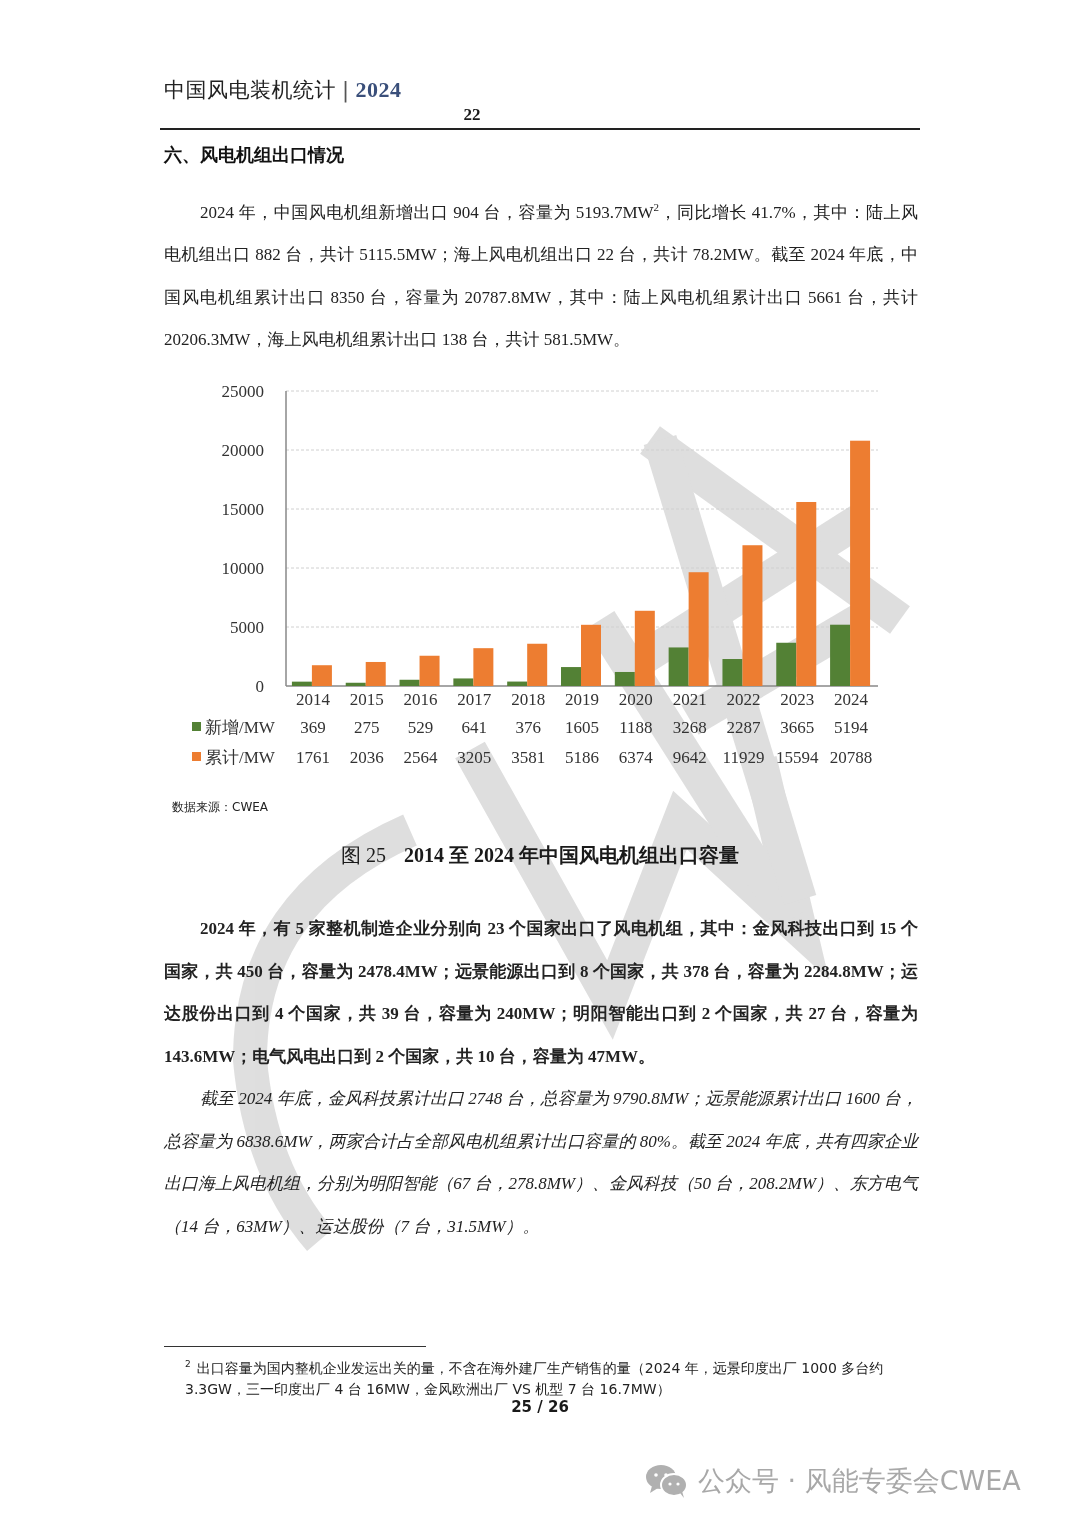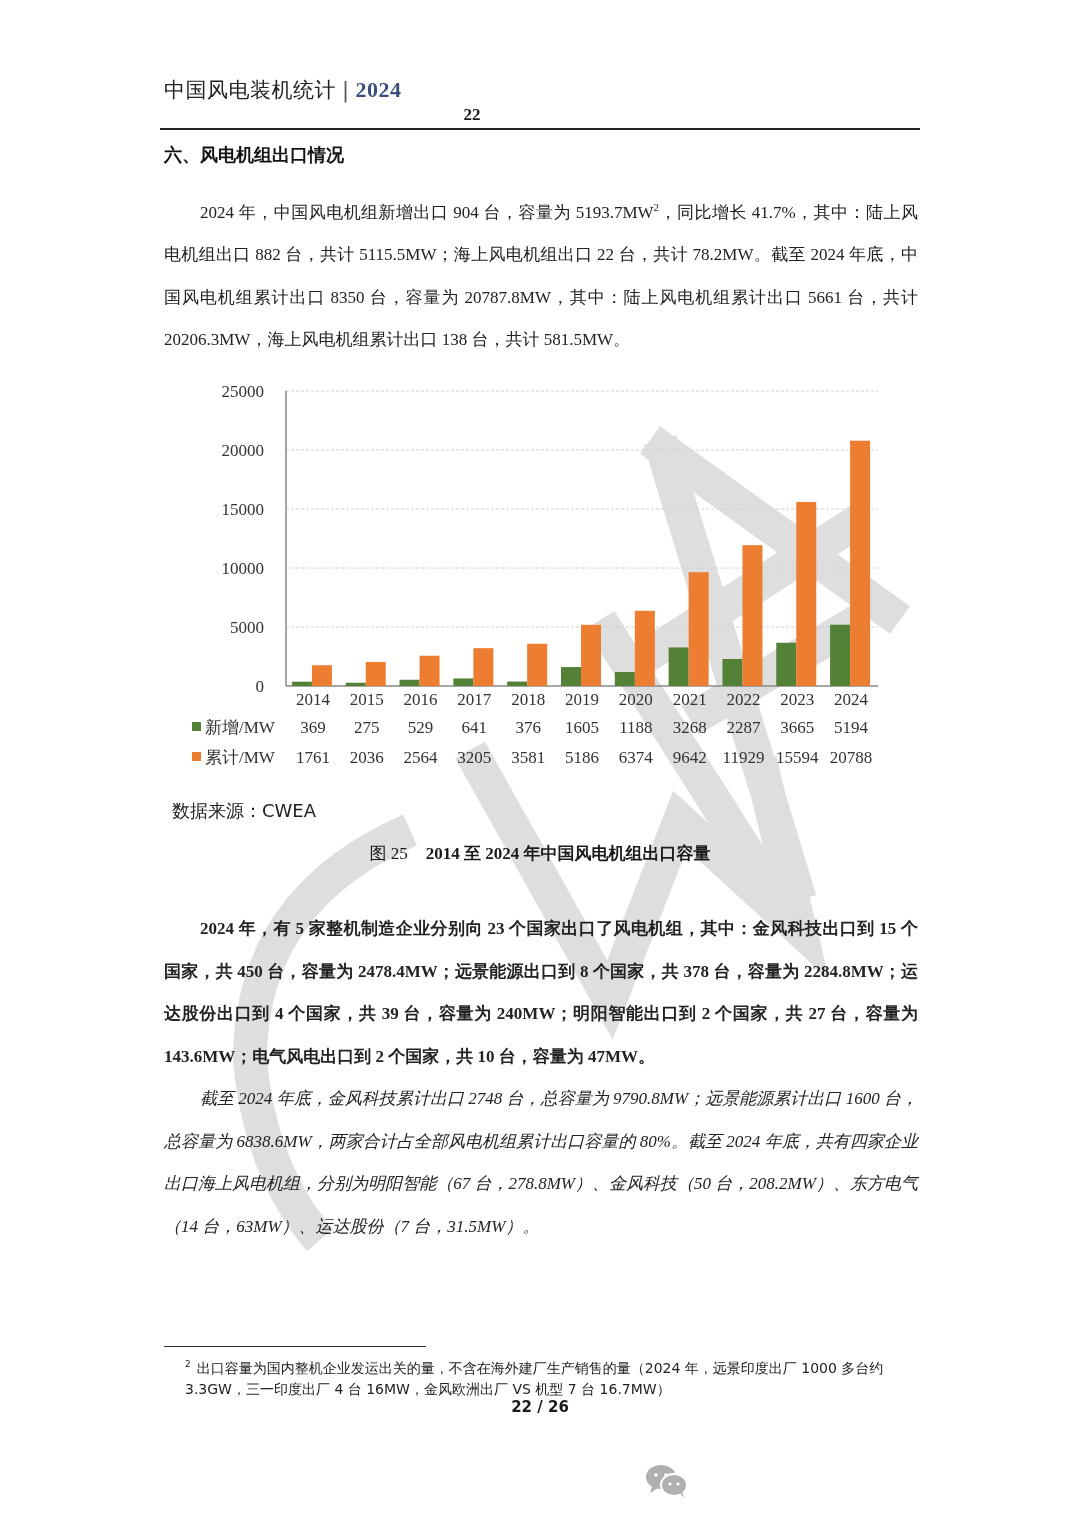--- a/index.html
+++ b/index.html
@@ -9,22 +9,22 @@
   .header-title { left: 164px; top: 76px; font-size: 21px; font-family: "DejaVu Sans", sans-serif; color: #222; letter-spacing: 0.5px; }
   .header-title .sep { color: #555; margin: 0 6px; }
   .header-title .year { color: #3a4f7a; font-family: "Liberation Serif", serif; font-weight: bold; font-size: 22px; }
   .header-page { left: 0; width: 944px; top: 105px; text-align: center; font-size: 17px; font-weight: bold; font-family: "Liberation Serif", serif; }
   .header-rule { left: 160px; top: 128px; width: 760px; height: 2px; background: #222; }
   .section-title { left: 164px; top: 143px; font-size: 18px; font-weight: bold; font-family: "DejaVu Sans", sans-serif; color: #111; }
   .para { left: 164px; width: 754px; font-size: 17px; line-height: 42.5px; text-align: justify; text-indent: 36px;
           font-family: "Liberation Serif", "DejaVu Serif", serif; color: #222; }
   .para sup { font-size: 11px; }
   .chart-wrap { left: 180px; top: 375px; width: 720px; height: 400px; }
-  .src { left: 172px; top: 799px; font-size: 18px; font-family: "DejaVu Sans", sans-serif; color: #222; }
-  .caption { left: 0; width: 1080px; top: 842px; text-align: center; font-size: 17px; font-family: "Liberation Serif", serif; }
+  .src { left: 172px; top: 799px; font-size: 12px; font-family: "DejaVu Sans", sans-serif; color: #222; }
+  .caption { left: 0; width: 1080px; top: 842px; text-align: center; font-size: 20px; font-family: "Liberation Serif", serif; }
   .caption .fig { margin-right: 18px; }
   .caption .ctitle { font-weight: bold; }
   .fn-rule { left: 164px; top: 1346px; width: 262px; height: 1px; background: #333; }
   .footnote { left: 164px; top: 1354px; width: 760px; font-size: 14px; line-height: 21px; font-family: "DejaVu Sans", sans-serif; color: #222; margin-left: 21px; }
   .footnote sup { font-size: 9px; margin-right: 6px; }
   .pagenum { left: 0; width: 1080px; top: 1398px; text-align: center; font-size: 15px; font-weight: bold; font-family: "DejaVu Sans", sans-serif; }
   .wechat { left: 644px; top: 1463px; display: flex; align-items: center; gap: 8px; color: #a8a8a8; font-size: 27px; font-family: "DejaVu Sans", sans-serif; }
   .watermark { left: 0; top: 0; width: 1080px; height: 1527px; pointer-events: none; }
 </style>
 </head>
@@ -136,26 +136,27 @@
 
 <div class="abs para" style="top:908px;font-weight:bold;">2024 年，有 5 家整机制造企业分别向 23 个国家出口了风电机组，其中：金风科技出口到 15 个国家，共 450 台，容量为 2478.4MW；远景能源出口到 8 个国家，共 378 台，容量为 2284.8MW；运达股份出口到 4 个国家，共 39 台，容量为 240MW；明阳智能出口到 2 个国家，共 27 台，容量为 143.6MW；电气风电出口到 2 个国家，共 10 台，容量为 47MW。</div>
 
 <div class="abs para" style="top:1078px;font-style:italic;">截至 2024 年底，金风科技累计出口 2748 台，总容量为 9790.8MW；远景能源累计出口 1600 台，总容量为 6838.6MW，两家合计占全部风电机组累计出口容量的 80%。截至 2024 年底，共有四家企业出口海上风电机组，分别为明阳智能（67 台，278.8MW）、金风科技（50 台，208.2MW）、东方电气（14 台，63MW）、运达股份（7 台，31.5MW）。</div>
 
 <div class="abs fn-rule"></div>
 <div class="abs footnote">
   <sup>2</sup><span>出口容量为国内整机企业发运出关的量，不含在海外建厂生产销售的量（2024 年，远景印度出厂 1000 多台约 3.3GW，三一印度出厂 4 台 16MW，金风欧洲出厂 VS 机型 7 台 16.7MW）</span>
 </div>
 
-<div class="abs pagenum">22  /  26</div>
+<div class="abs pagenum">25  /  26</div>
 
 <div class="abs wechat">
   <svg width="46" height="36" viewBox="0 0 46 36">
     <ellipse cx="17" cy="14" rx="15" ry="12" fill="#b0b0b0"></ellipse>
     <path d="M8 23 L6 30 L14 25 Z" fill="#b0b0b0"></path>
     <ellipse cx="30" cy="22" rx="13" ry="11" fill="#b0b0b0" stroke="#fff" stroke-width="2"></ellipse>
     <path d="M36 30 L40 35 L38 28 Z" fill="#b0b0b0"></path>
     <circle cx="12" cy="12" r="1.8" fill="#fff"></circle>
       <circle cx="22" cy="12" r="1.8" fill="#fff"></circle>
     <circle cx="26" cy="21" r="1.6" fill="#fff"></circle>
       <circle cx="34" cy="21" r="1.6" fill="#fff"></circle>
   </svg>
+  <span>公众号 · 风能专委会CWEA</span>
 </div>
 
 </body></html>

